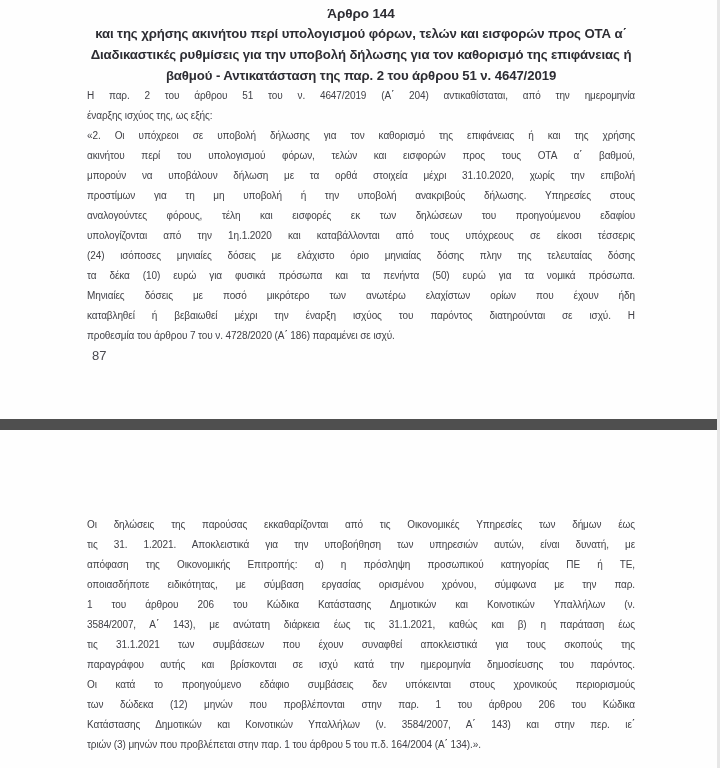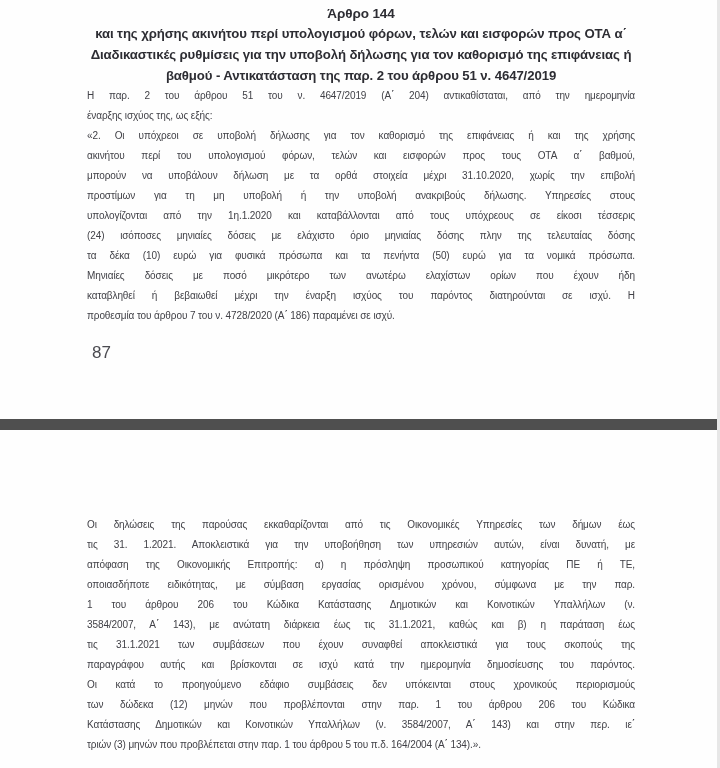--- a/index.html
+++ b/index.html
@@ -49,23 +49,23 @@
     color: #414147;
     letter-spacing: -0.1px;
     text-align: justify;
     text-align-last: justify;
   }
   .body-text .line.last {
     text-align: right;
     text-align-last: left;
   }
   .page-number {
-    margin-top: 20px;
+    margin-top: 3px;
     margin-left: 5px;
-    font-size: 17px;
+    font-size: 13px;
     line-height: 14px;
     color: #4a4a50;
   }
   .separator-bar {
     position: absolute;
     left: 0;
     top: 419px;
     width: 720px;
     height: 11px;
     background: #4f4f4f;
@@ -96,20 +96,21 @@
     <div class="body-text">
       <div>
           <div class="line">Η παρ. 2 του άρθρου 51 του ν. 4647/2019 (Α΄ 204) αντικαθίσταται, από την ημερομηνία</div>
           <div class="line last">έναρξης ισχύος της, ως εξής:</div>
         </div>
       <div>
           <div class="line">«2. Οι υπόχρεοι σε υποβολή δήλωσης για τον καθορισμό της επιφάνειας ή και της χρήσης</div>
           <div class="line">ακινήτου περί του υπολογισμού φόρων, τελών και εισφορών προς τους ΟΤΑ α΄ βαθμού,</div>
           <div class="line">μπορούν να υποβάλουν δήλωση με τα ορθά στοιχεία μέχρι 31.10.2020, χωρίς την επιβολή</div>
           <div class="line">προστίμων για τη μη υποβολή ή την υποβολή ανακριβούς δήλωσης. Υπηρεσίες στους</div>
+          <div class="line">αναλογούντες φόρους, τέλη και εισφορές εκ των δηλώσεων του προηγούμενου εδαφίου</div>
           <div class="line">υπολογίζονται από την 1η.1.2020 και καταβάλλονται από τους υπόχρεους σε είκοσι τέσσερις</div>
           <div class="line">(24) ισόποσες μηνιαίες δόσεις με ελάχιστο όριο μηνιαίας δόσης πλην της τελευταίας δόσης</div>
           <div class="line">τα δέκα (10) ευρώ για φυσικά πρόσωπα και τα πενήντα (50) ευρώ για τα νομικά πρόσωπα.</div>
           <div class="line">Μηνιαίες δόσεις με ποσό μικρότερο των ανωτέρω ελαχίστων ορίων που έχουν ήδη</div>
           <div class="line">καταβληθεί ή βεβαιωθεί μέχρι την έναρξη ισχύος του παρόντος διατηρούνται σε ισχύ. Η</div>
           <div class="line last">προθεσμία του άρθρου 7 του ν. 4728/2020 (Α΄ 186) παραμένει σε ισχύ.</div>
         </div>
     </div>
 
     <div class="page-number">87</div>

